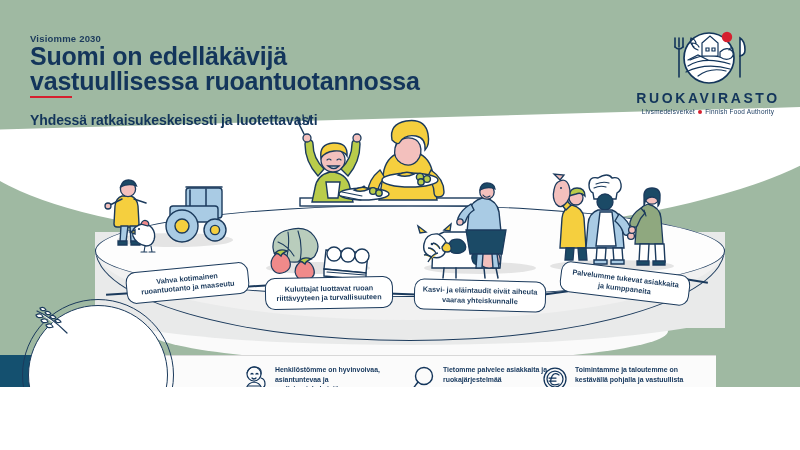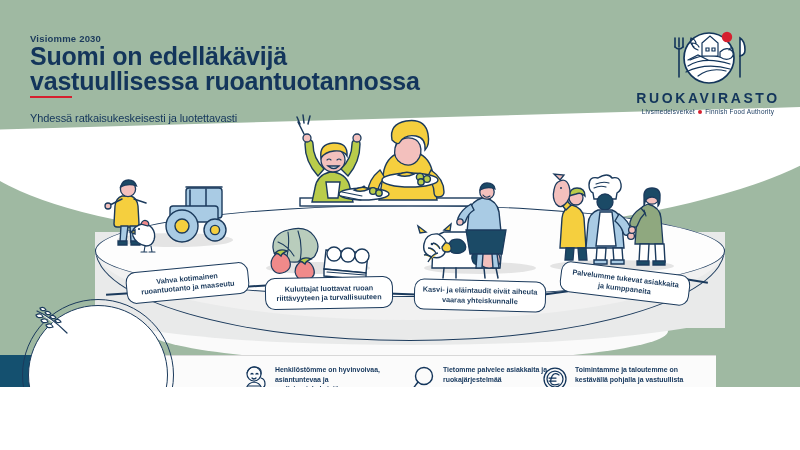--- a/index.html
+++ b/index.html
@@ -80,21 +80,21 @@
   .title{
     position:absolute;left:30px;top:44px;width:430px;
     font-size:25px;line-height:25px;font-weight:bold;color:#13355b;
     letter-spacing:-.2px;
   }
   .rule{
     position:absolute;left:30px;top:96px;width:42px;height:2.4px;background:#d5202f;
   }
   .subtitle{
     position:absolute;left:30px;top:112px;
-    font-size:11px;font-weight:normal;color:#13355b;letter-spacing:-.1px;
+    font-size:14px;font-weight:bold;color:#13355b;letter-spacing:-.1px;
   }
 
   
   .logo{position:absolute;left:628px;top:30px;width:160px;height:92px;}
   .logo-word{
     position:absolute;left:0;top:60px;width:160px;text-align:center;
     font-size:14px;font-weight:bold;color:#13355b;letter-spacing:2.6px;
   }
   .logo-sub{
     position:absolute;left:0;top:78px;width:160px;text-align:center;

